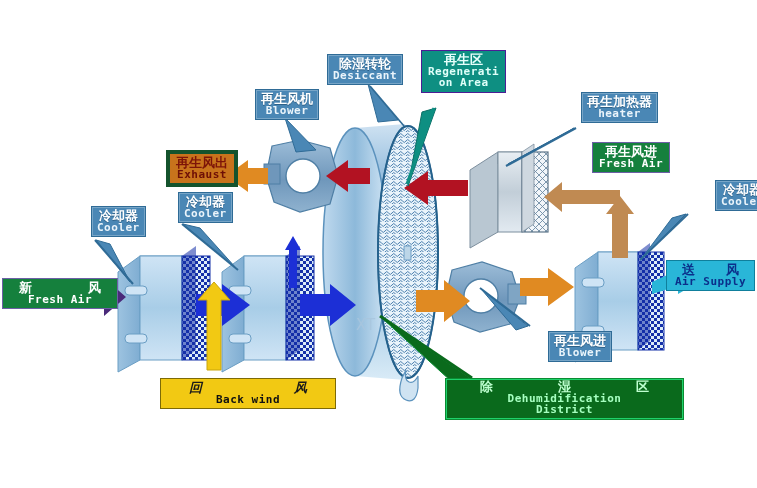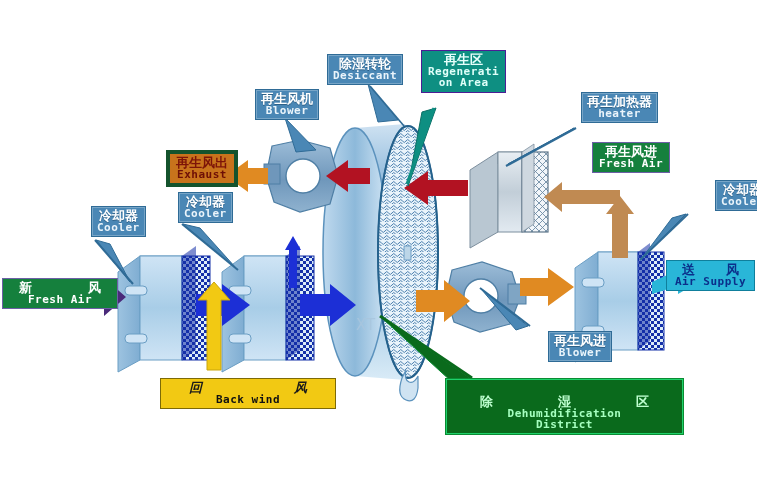--- a/index.html
+++ b/index.html
@@ -95,21 +95,21 @@
     border:1px solid #7d6a06;
     padding:2px 6px 3px 6px;
   }
   .c-yellow .cn{color:#1a1a1a;letter-spacing:22px;text-indent:22px;font-style:italic;}
   .c-yellow .en{color:#111111;}
 
   
   .c-green{
     background:#0a6a1c;
     border:1px solid #0a8c33;
-    padding:16px 8px 3px 8px;
+    padding:1px 8px 3px 8px;
     box-shadow:0 0 0 1px #1fd16a inset;
   }
   .c-green .cn{color:#bfffd0;letter-spacing:26px;text-indent:26px;}
   .c-green .en{color:#a6ffc0;font-size:11px;}
 
   
   #title-overlay{
     position:absolute;
     left:0;right:0;
     top:198px;

